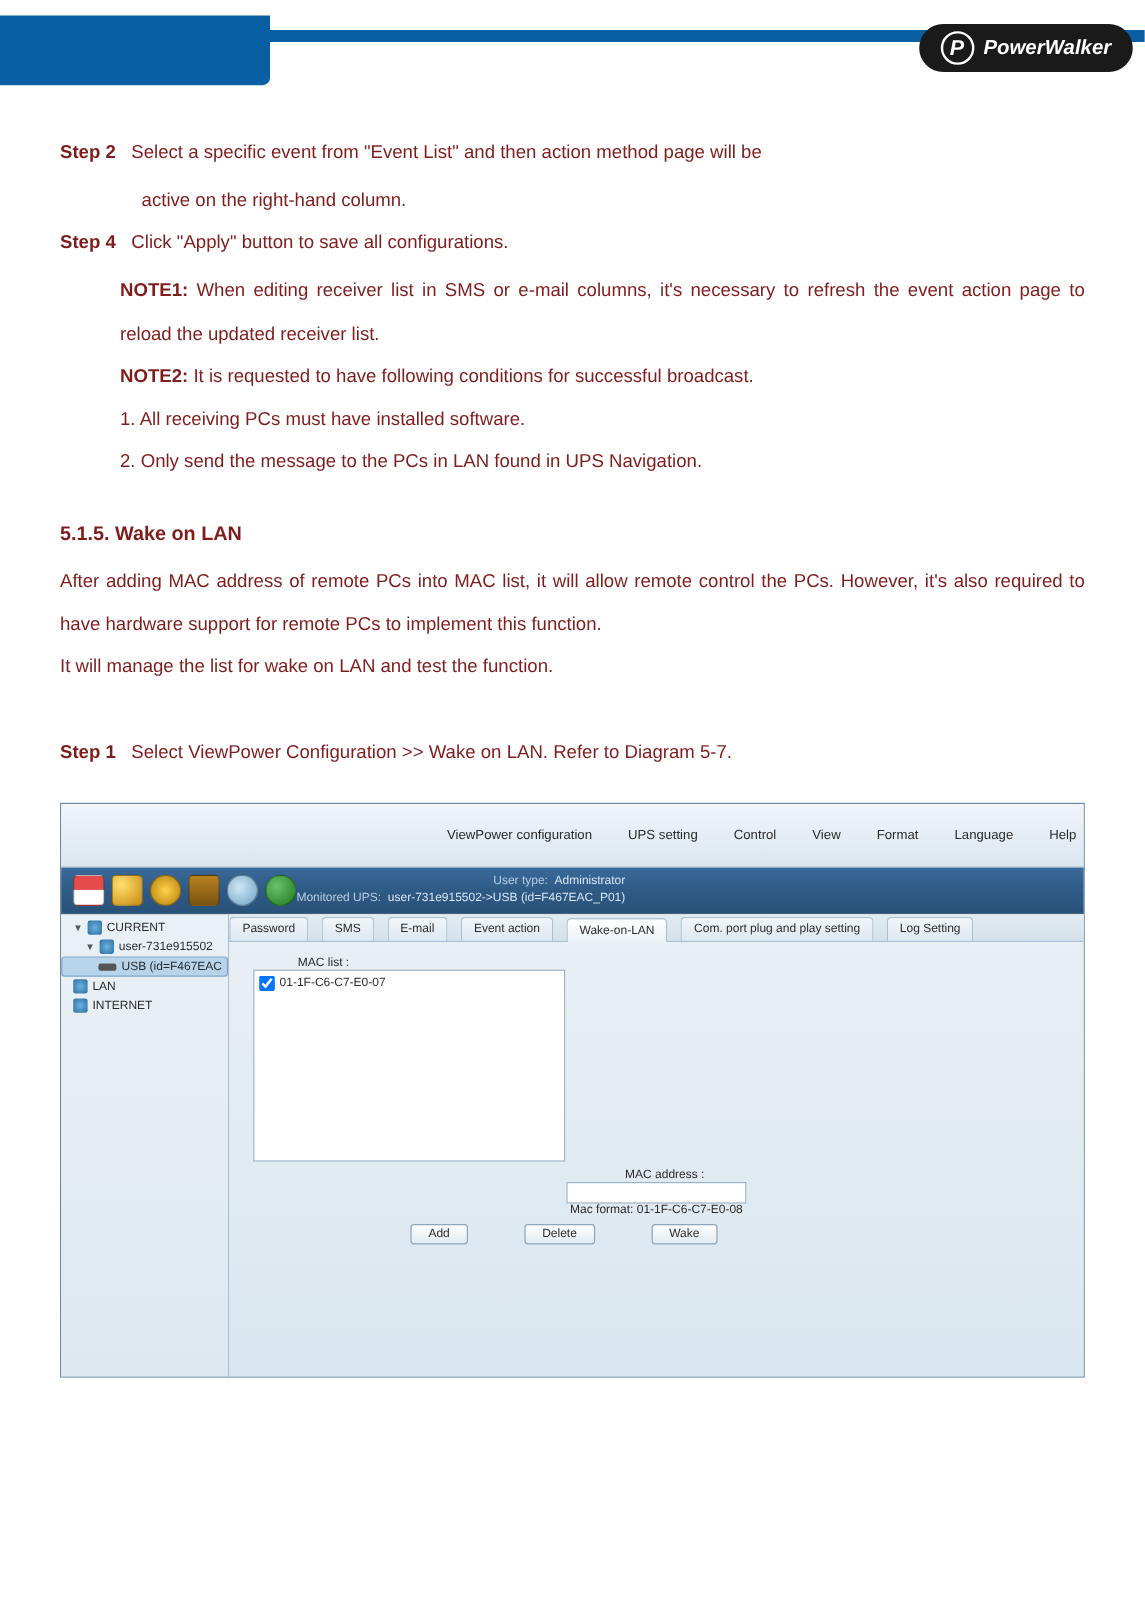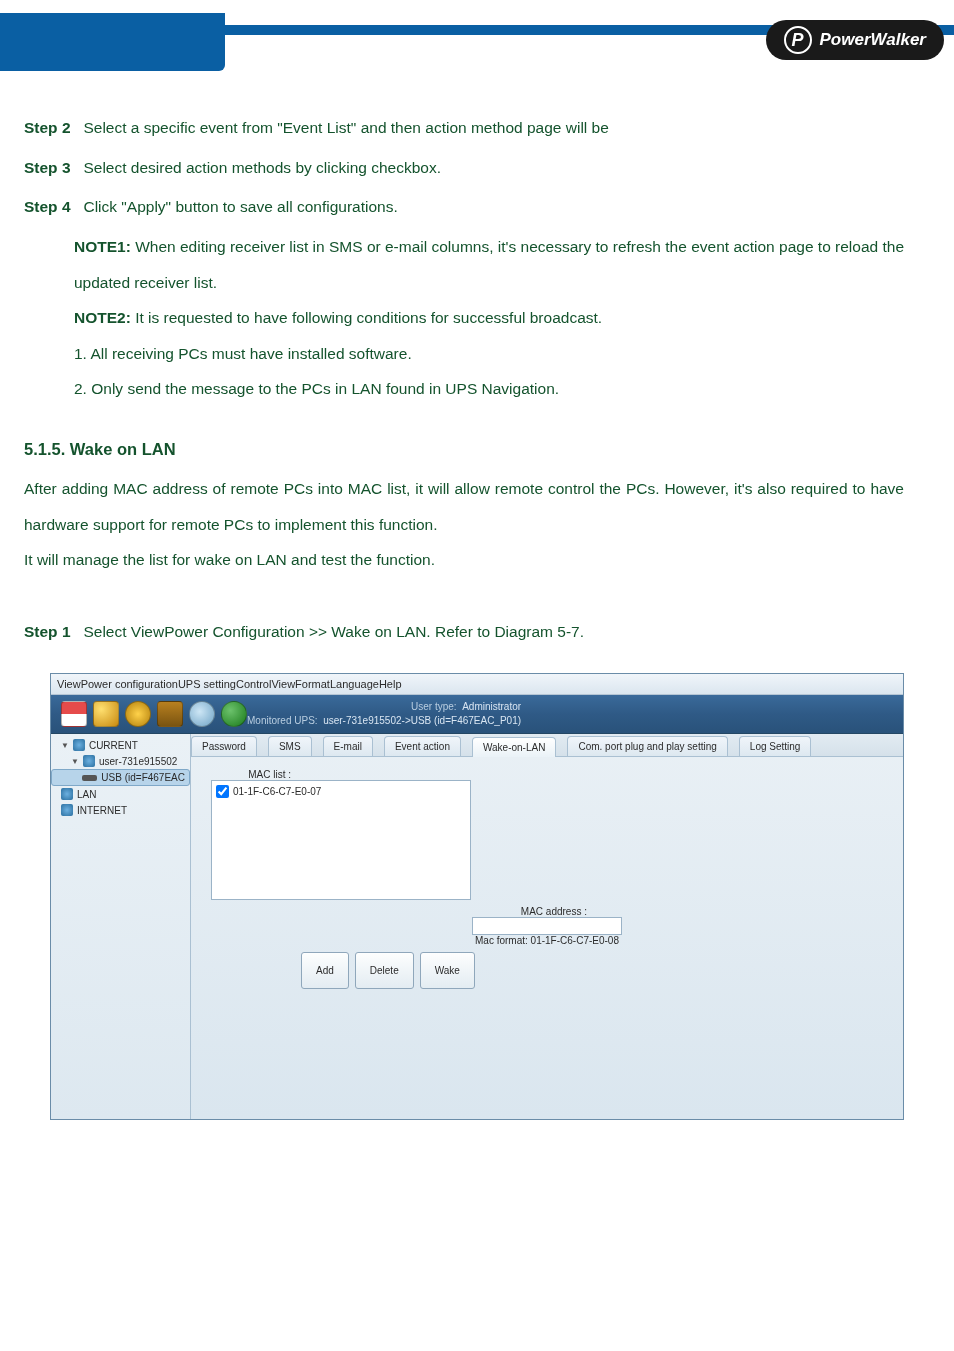--- a/index.html
+++ b/index.html
@@ -60,23 +60,23 @@
       font-weight: bold;
       font-size: 18px;
     }
     .logo-text {
       color: #fff;
       font-style: italic;
       font-weight: bold;
       font-size: 17px;
     }
     .content {
-      padding: 30px 50px 20px 24px;
+      padding: 30px 50px 20px 50px;
       font-size: 15.5px;
-      color: #14532d;
+      color: #7f1d1d;
       line-height: 2.3;
     }
     .step {
       margin-bottom: 4px;
     }
     .step-label {
       font-weight: bold;
     }
     .indent {
       padding-left: 68px;
@@ -106,23 +106,24 @@
     .app-window {
       border: 1px solid #6a8ca8;
       font-family: Tahoma, Arial, sans-serif;
       font-size: 11px;
       background: linear-gradient(#e8eff5, #d6e3ed);
     }
     .menubar {
       background: linear-gradient(#f0f5fa, #dbe6ef);
       border-bottom: 1px solid #b5c5d4;
       display: flex;
-      gap: 0;
-      padding: 4px 6px;
-      color: #2b2b2b;
+      gap: 30px;
+      padding: 20px 6px;
+      color: #2b2b2b;
+      justify-content: flex-end;
     }
     .menubar span { cursor: default; }
     .toolbar {
       display: flex;
       align-items: center;
       background: linear-gradient(#3a6a9a, #2f5a86 50%, #29527a);
       padding: 5px 10px;
       border-bottom: 1px solid #244764;
     }
     .toolbar-icons {
@@ -229,21 +230,21 @@
       flex-direction: column;
     }
     .form-label {
       width: 80px;
       text-align: right;
     }
     .mac-listbox {
       border: 1px solid #9bb3c7;
       background: #fff;
       width: 260px;
-      height: 120px;
+      height: 160px;
       padding: 4px;
     }
     .mac-listbox label {
       display: flex;
       align-items: center;
       gap: 4px;
     }
     .mac-input {
       border: 1px solid #9bb3c7;
       background: #fff;
@@ -258,45 +259,43 @@
     .btn-row {
       display: flex;
       gap: 6px;
       margin-left: 90px;
       margin-top: 4px;
     }
     .ui-btn {
       border: 1px solid #8fa7bb;
       background: linear-gradient(#fdfefe, #e3ecf2);
       border-radius: 3px;
-      padding: 12px 14px;
+      padding: 2px 14px;
       font-size: 10px;
       color: #2b2b2b;
       cursor: default;
+      margin-left: 41px;
     }
   </style>
 </head>
 <body>
 
 <div class="top-header">
   <div class="logo-area">
     <div class="logo-circle">P</div>
     <div class="logo-text">PowerWalker</div>
   </div>
 </div>
 
 <div class="content">
   <p class="step">
     <span class="step-label">Step 2</span>
     &nbsp;&nbsp;<span>Select a specific event from "Event List" and then action method page will be</span>
   </p>
-  <p class="step">
-    <span class="step-label">Step 3</span>
-    &nbsp;&nbsp;<span>Select desired action methods by clicking checkbox.</span>
-  </p>
+  <p class="indent">active on the right-hand column.</p>
   <p class="step">
     <span class="step-label">Step 4</span>
     &nbsp;&nbsp;<span>Click "Apply" button to save all configurations.</span>
   </p>
   <p class="note-block">
     <span class="note-label">NOTE1:</span><span> When editing receiver list in SMS or e-mail columns, it's necessary to refresh the event action page to reload the updated receiver list.</span>
   </p>
   <p class="note-block">
     <span class="note-label">NOTE2:</span><span> It is requested to have following conditions for successful broadcast.</span>
   </p>

